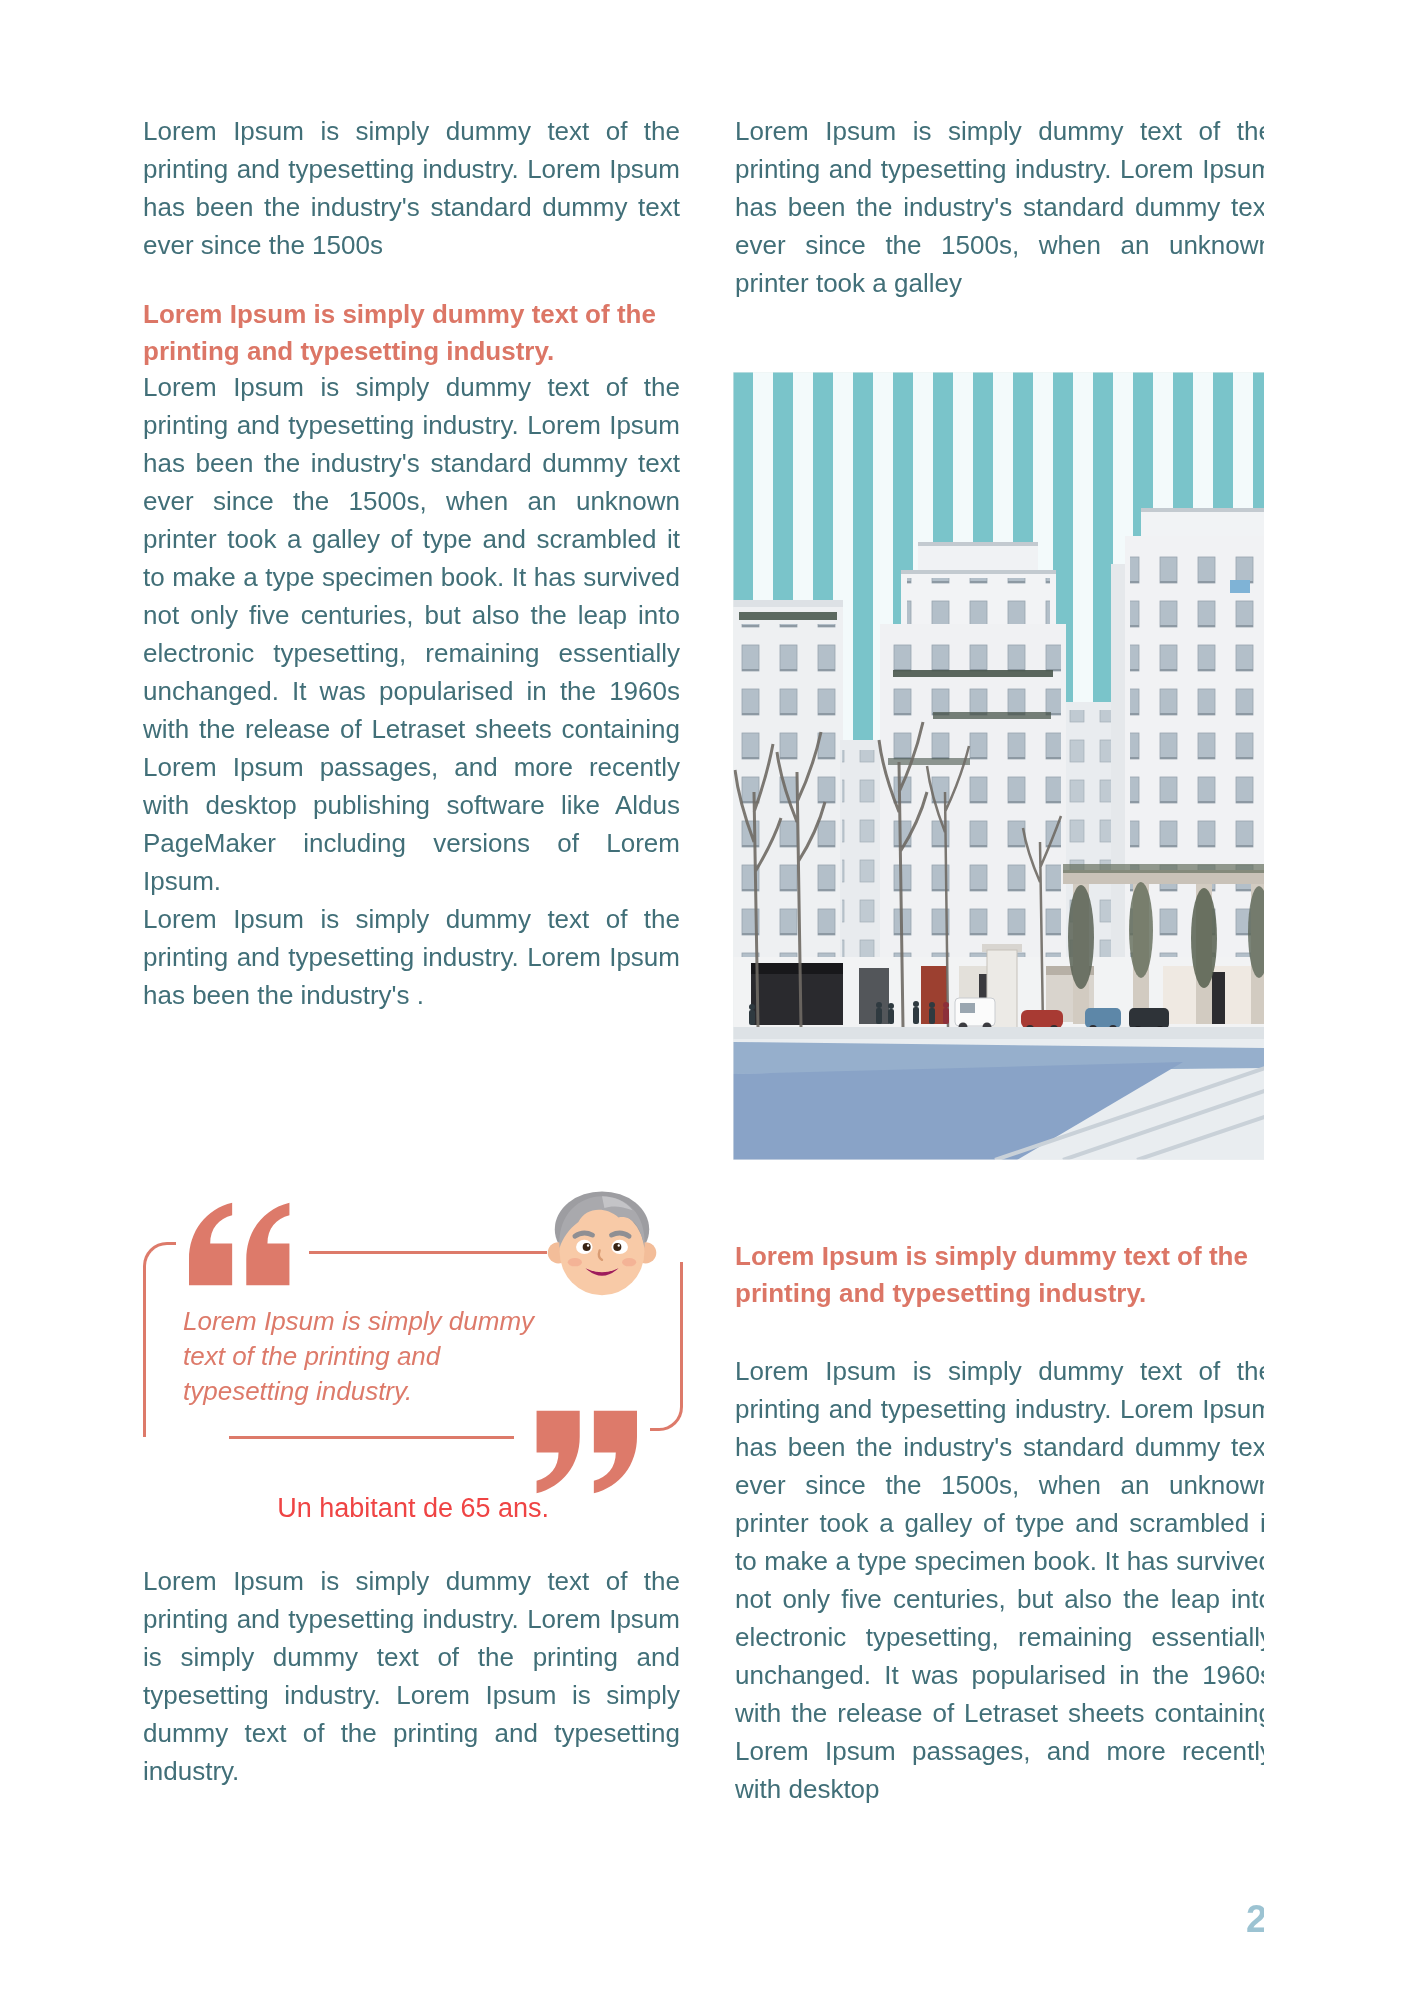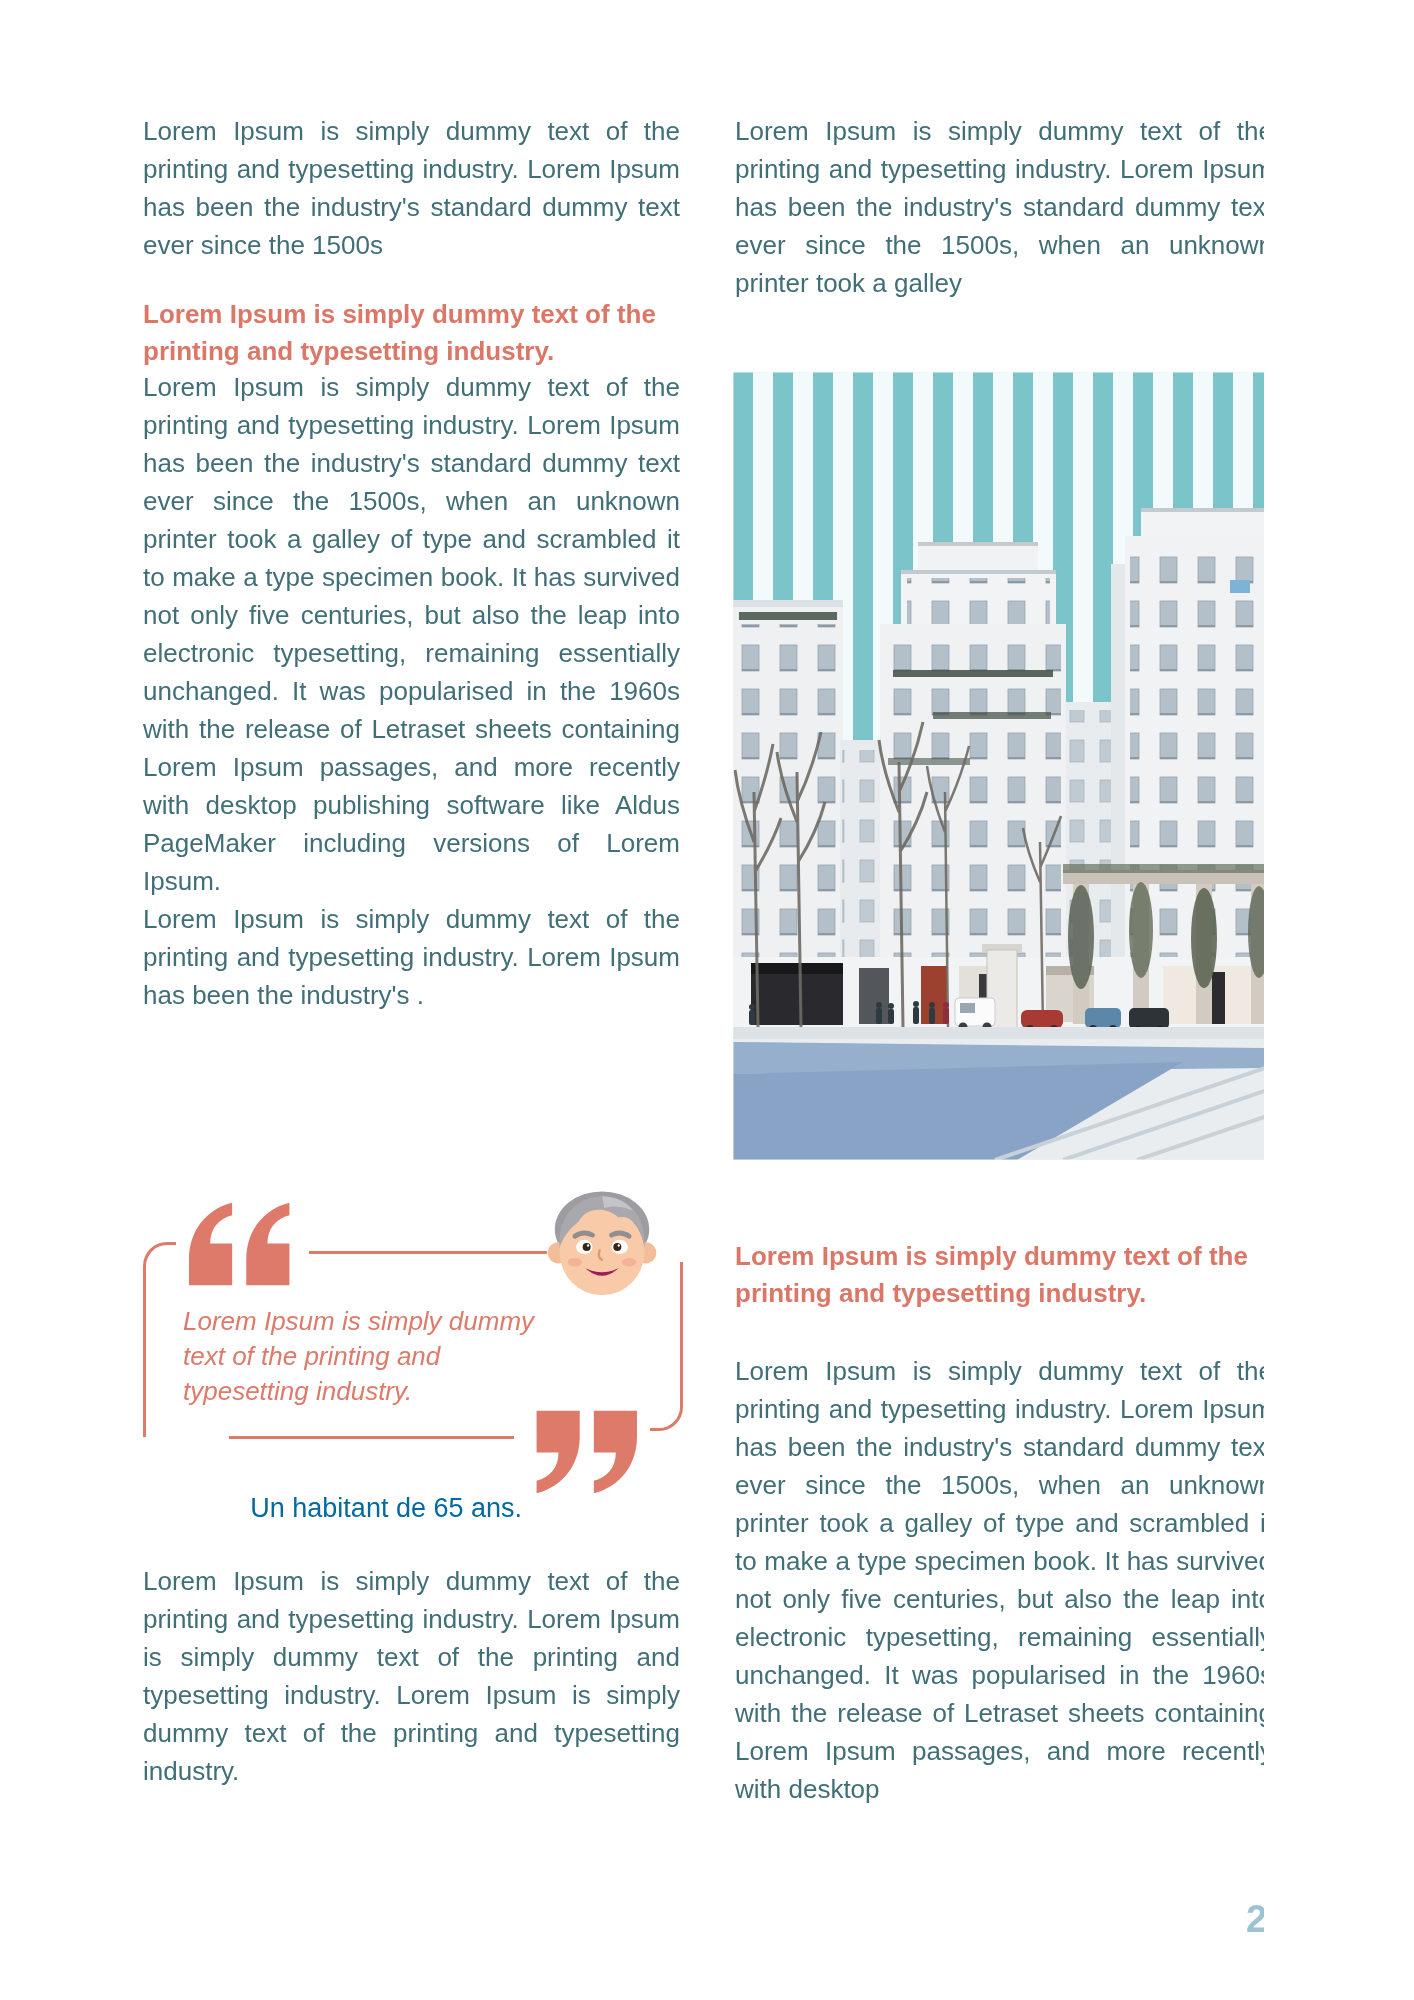--- a/index.html
+++ b/index.html
@@ -48,22 +48,22 @@
   .q-line-top{position:absolute;left:166px;top:73px;width:238px;height:3px;background:#dd7a6a;}
   .q-line-bottom{position:absolute;left:86px;top:258px;width:285px;height:3px;background:#dd7a6a;}
   .q-open{position:absolute;left:46px;top:24px;width:102px;height:84px;}
   .q-close{position:absolute;left:392px;top:232px;width:102px;height:84px;transform:rotate(180deg);}
   .q-emoji{position:absolute;left:400px;top:4px;width:118px;height:118px;}
   .quote-text{
     position:absolute;left:40px;top:126px;width:382px;
     color:#dd7a6a;font-size:26px;line-height:35px;font-style:italic;margin:0;
   }
   .attribution{
-    position:absolute;left:128px;top:1490px;width:394px;
-    color:#0369a1;font-size:27px;line-height:36px;text-align:right;margin:0;
+    position:absolute;left:155px;top:1490px;width:394px;
+    color:#ef4444;font-size:27px;line-height:36px;text-align:right;margin:0;
   }
 
   
   .photo{position:absolute;left:733px;top:372px;width:540px;height:788px;}
   .photo svg{display:block;}
 
   .page-number{
     position:absolute;left:1246px;top:1898px;
     color:#9cc3d2;font-size:38px;font-weight:bold;
   }

